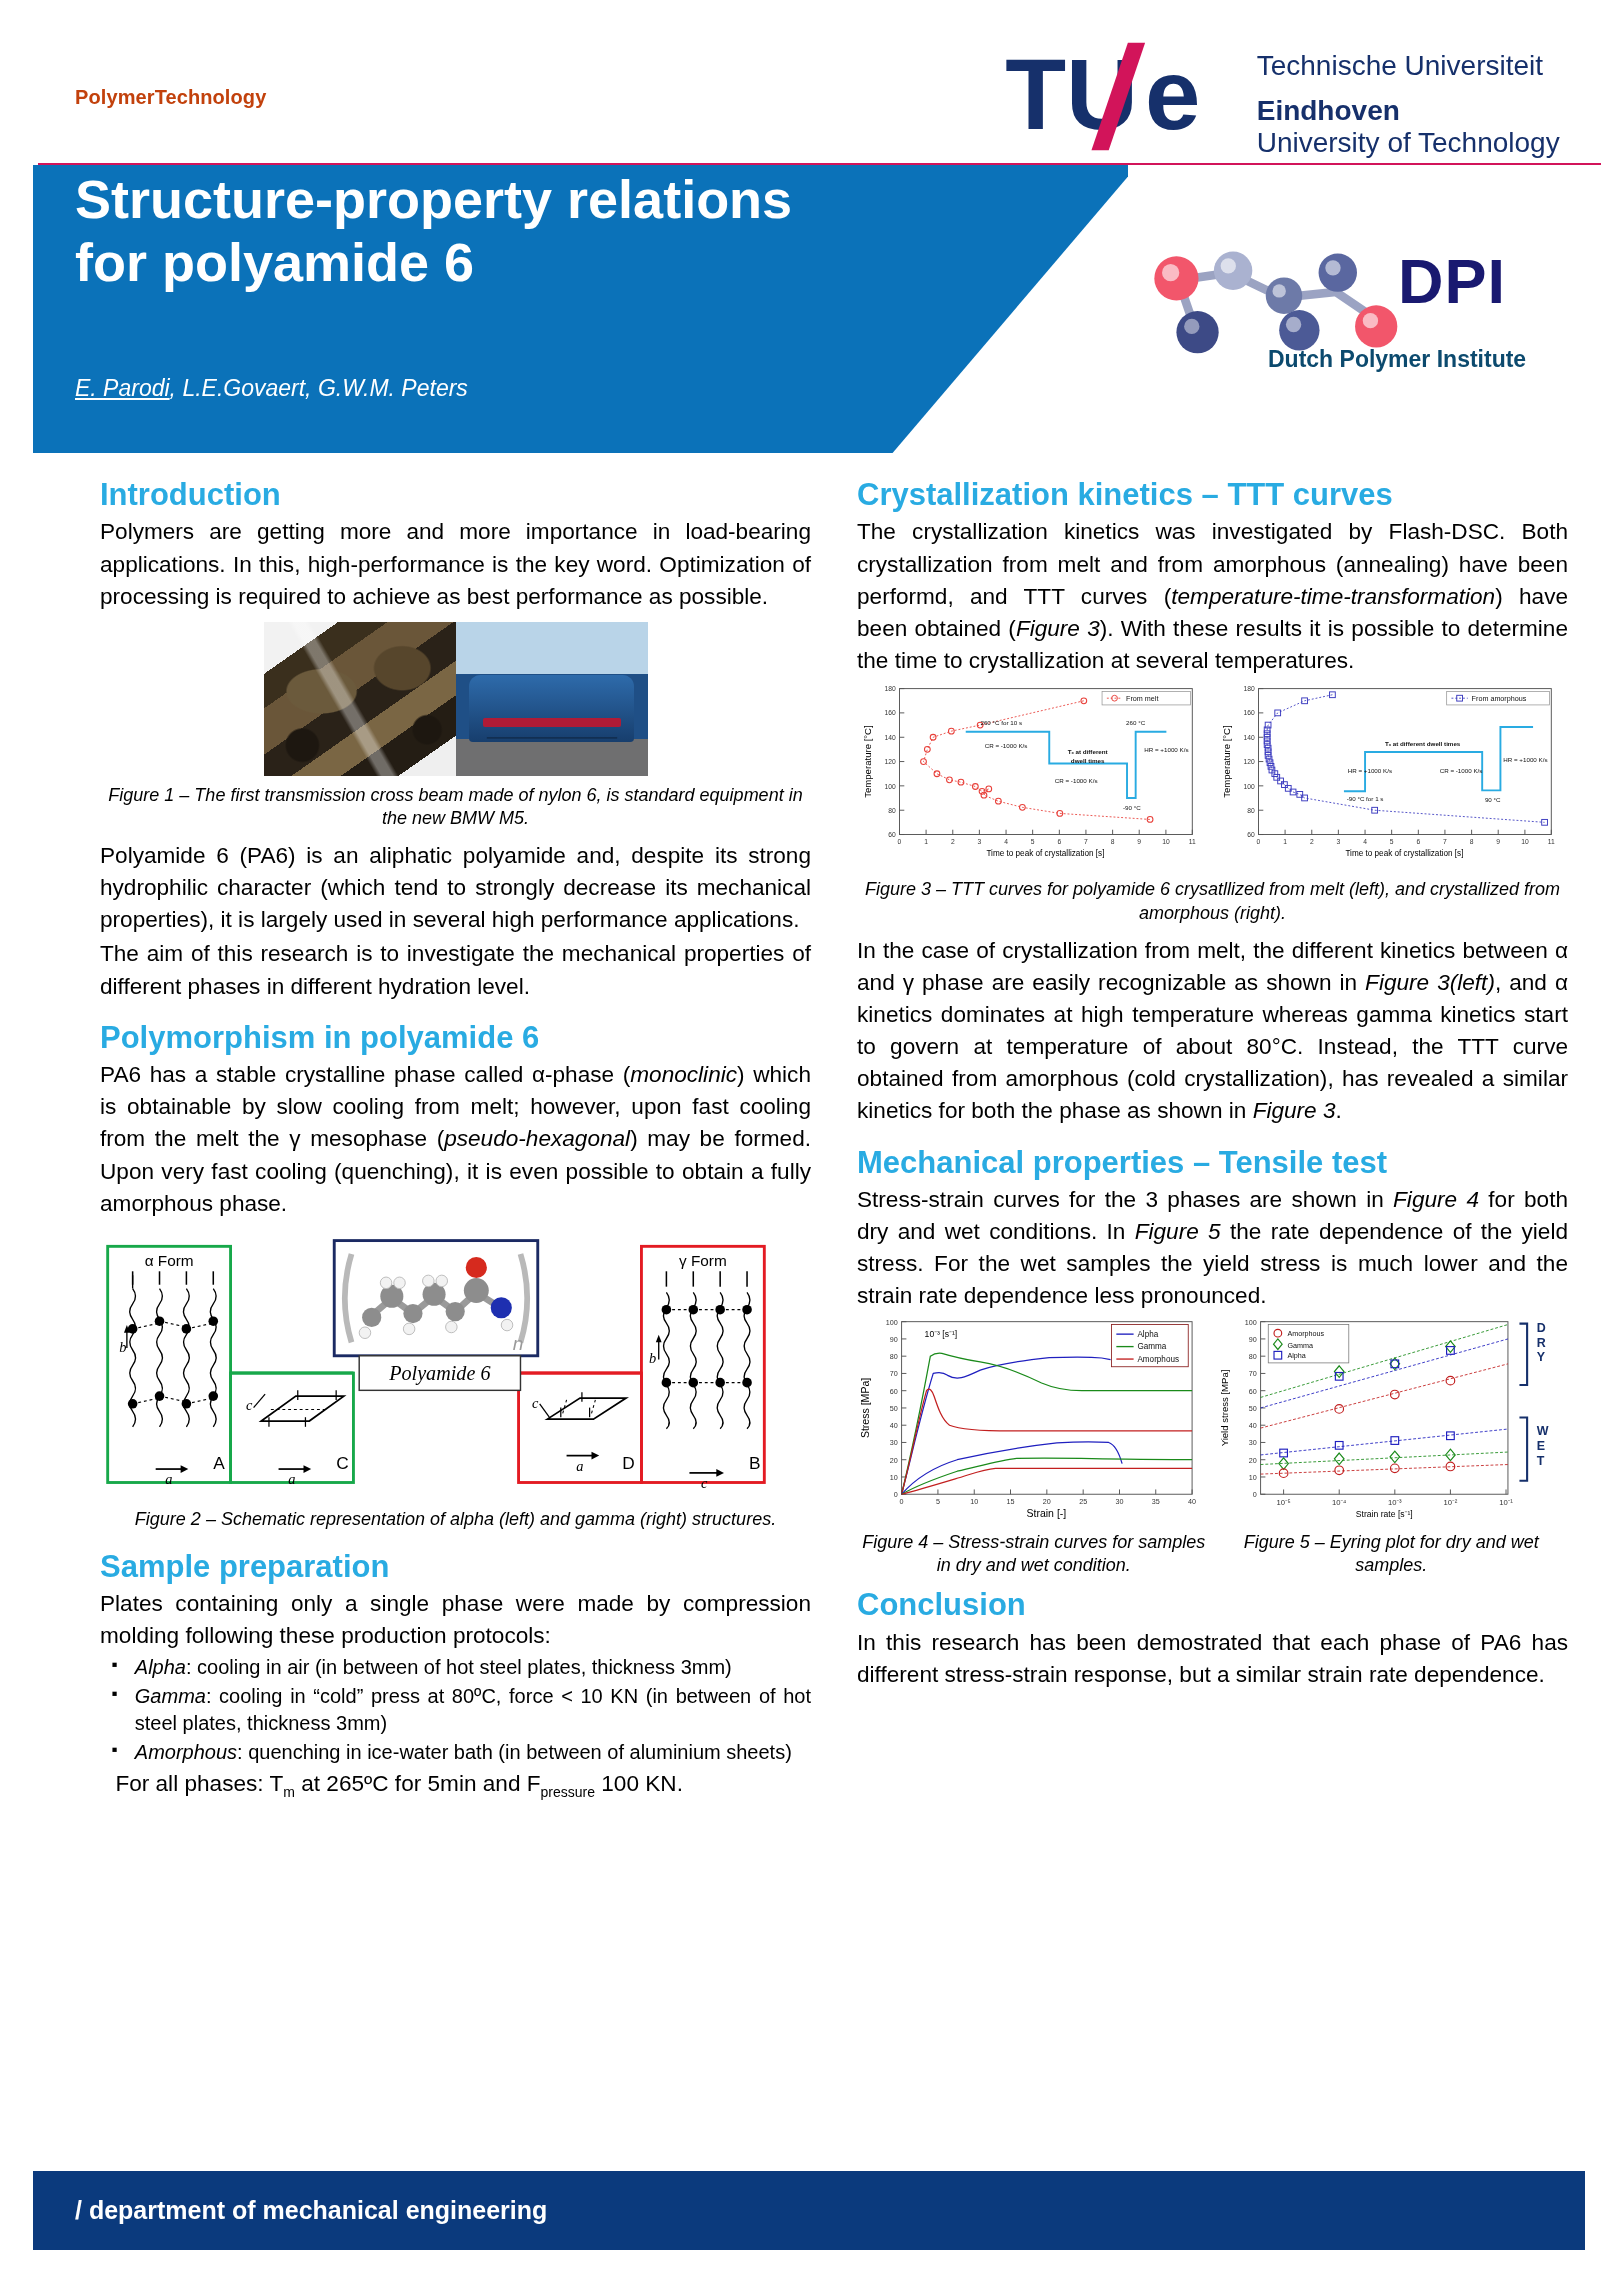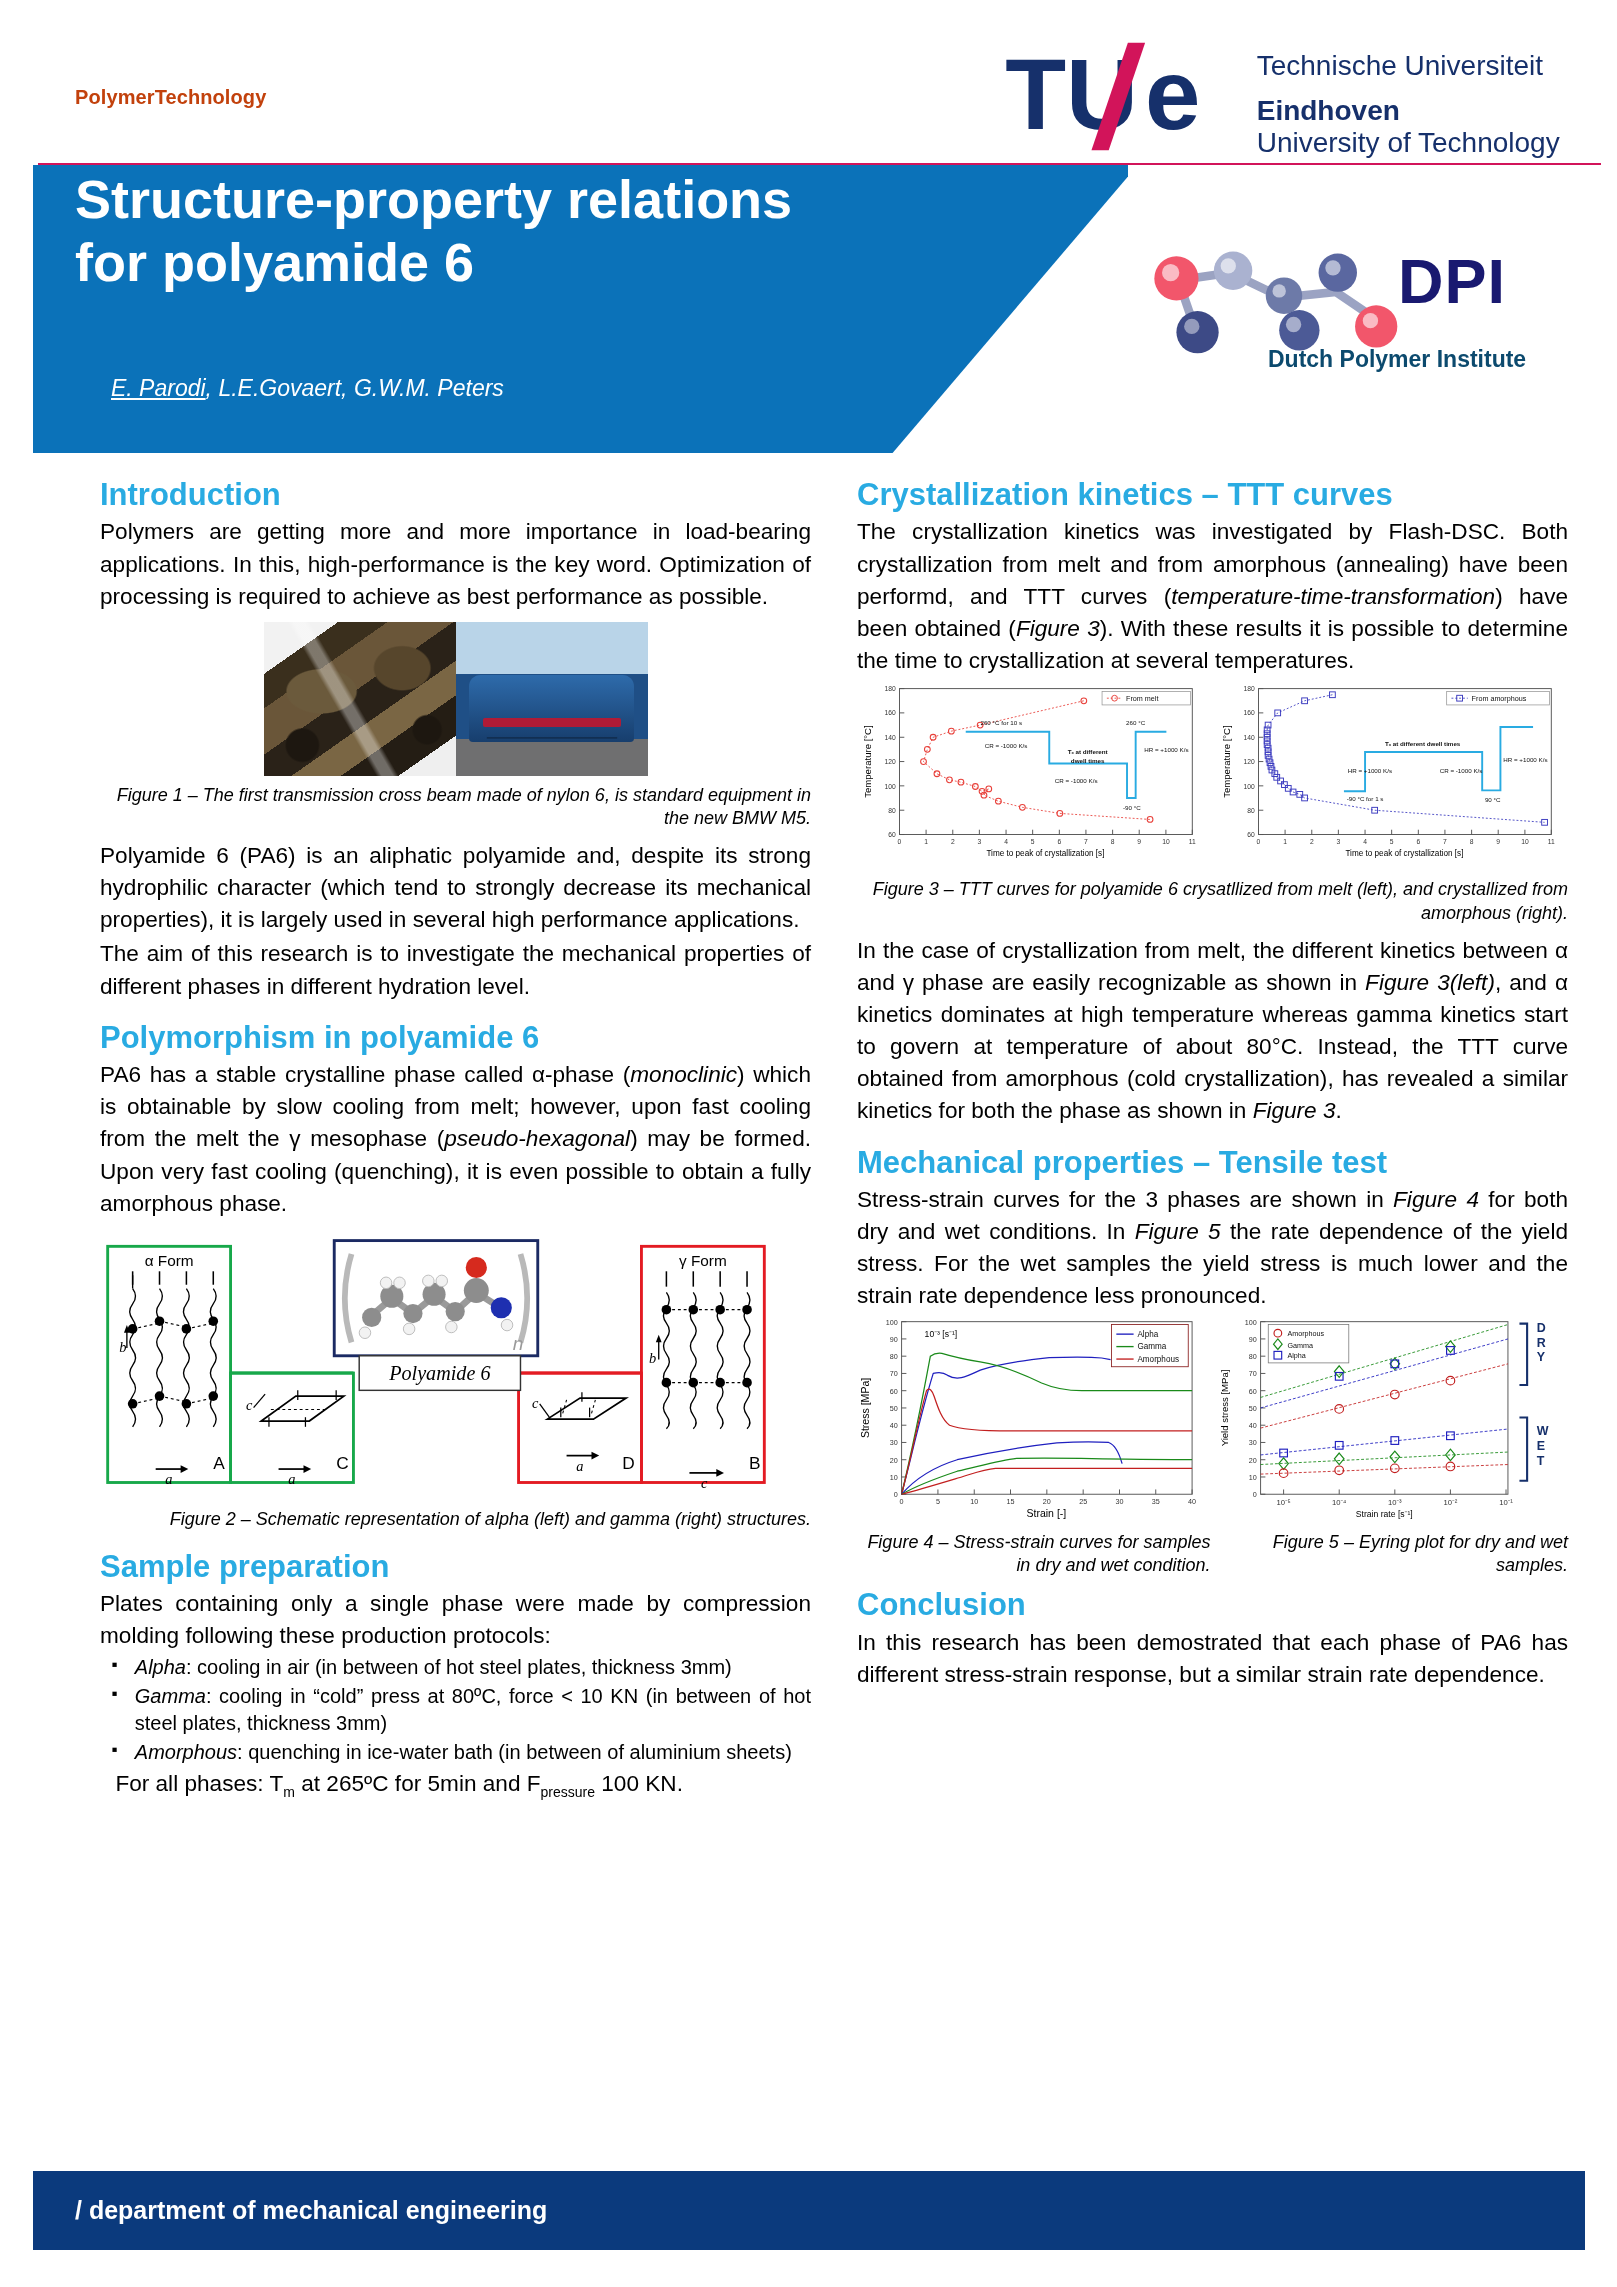--- a/index.html
+++ b/index.html
@@ -35,21 +35,21 @@
     clip-path: polygon(0 0, 100% 0, 100% 4%, 78.5% 100%, 0 100%);
   }
   .banner-title{
     position:absolute; left:75px; top:168px; width:865px;
     color:#fff; font-size:54px; font-weight:bold; line-height:1.16;
   }
   .banner-authors{
     position:absolute; left:75px; top:375px; width:865px;
     color:#fff; font-size:23px; font-style:italic;
   }
-  .banner-authors u{ text-decoration:underline;margin-left:36px; }
+  .banner-authors u{ text-decoration:underline; }
 
   .dpi-logo{ position:absolute; left:1138px; top:238px; width:413px; height:125px; }
   .dpi-text{
     position:absolute; left:1398px; top:245px; color:#191970;
     font-size:63px; font-weight:bold; letter-spacing:1px;
   }
   .dpi-sub{
     position:absolute; left:1268px; top:346px; color:#0c4a6e;
     font-size:23px; font-weight:bold;
   }
@@ -61,21 +61,21 @@
 
   h2.sec{
     color:#29ABE2; font-size:31px; font-weight:bold;
     margin:0 0 3.8px 0; line-height:1.15;
   }
   .body-text{
     font-size:22.6px; line-height:1.42; text-align:justify; color:#000;
     margin-bottom:1.9px;
   }
   .caption{
-    font-size:18px; font-style:italic; text-align:right; line-height:1.3;
+    font-size:18px; font-style:italic; text-align:center; line-height:1.3;
     margin:7.7px 0 9.6px 0;
   }
   .sp{ height:15.4px; }
   .sp-sm{ height:7.7px; }
 
   ul.bullets{ list-style:none; margin:0 0 0 5.8px; }
   ul.bullets li{
     font-size:20px; line-height:1.38; text-align:justify;
     padding-left:29px; position:relative; margin-bottom:1px;
   }

